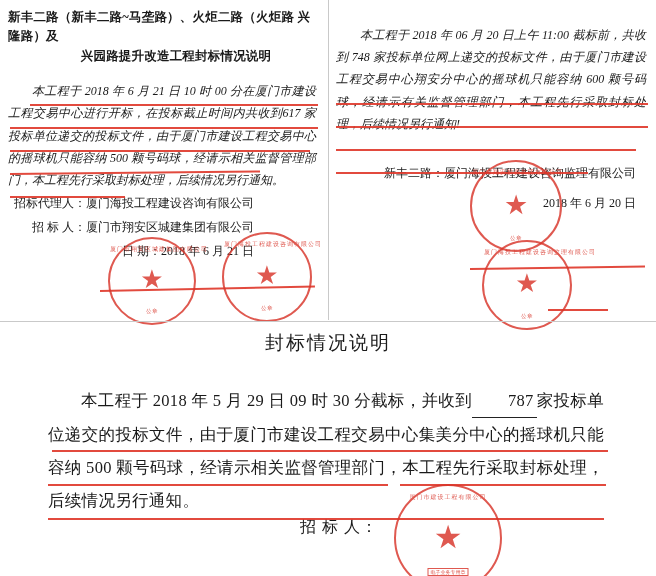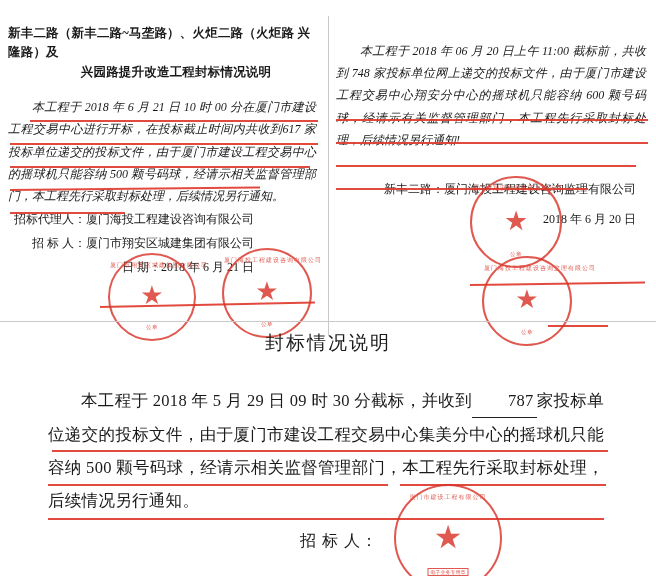--- a/index.html
+++ b/index.html
@@ -17,21 +17,21 @@
   }
 
   .page {
     position: absolute;
     inset: 0;
   }
 
   
   .top-cols {
     position: absolute;
-    top: 16px;
+    top: 0;
     left: 0;
     width: 656px;
     height: 320px;
   }
 
   .col {
     position: absolute;
     top: 0;
     height: 320px;
     box-sizing: border-box;
@@ -185,21 +185,21 @@
     font-size: 16.5px;
     line-height: 2.0;
     margin: 28px 52px 0 48px;
     text-align: justify;
     text-indent: 2em;
     letter-spacing: .3px;
   }
 
   .lower-sign {
     font-size: 16px;
-    margin-top: 14px;
+    margin-top: 0;
     margin-left: 300px;
     letter-spacing: 1px;
   }
 
   .blank-underline {
     display: inline-block;
     border-bottom: 1.5px solid #222;
     padding: 0 3px;
   }
 </style>

